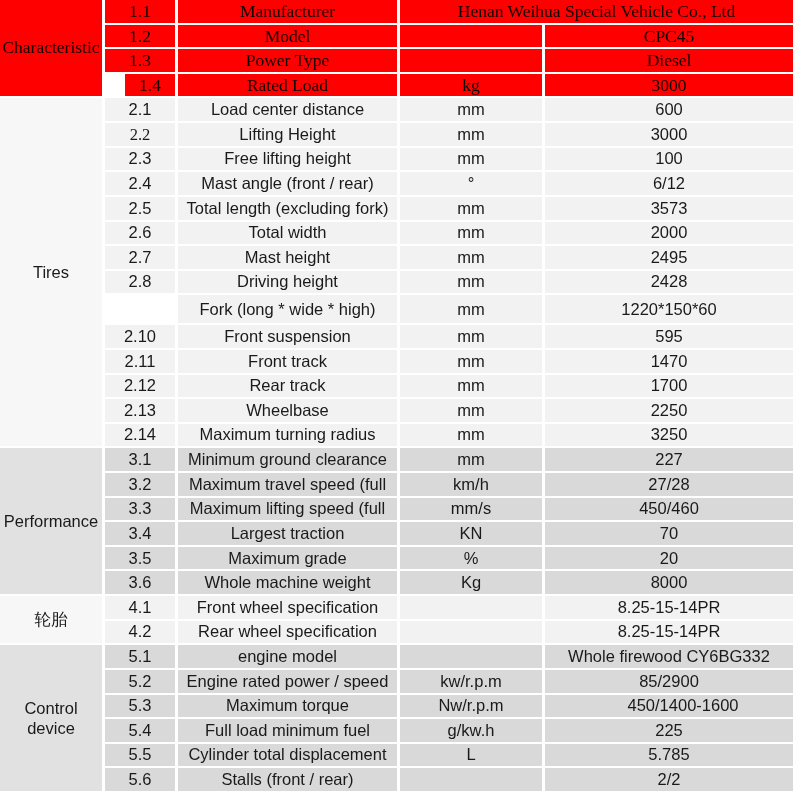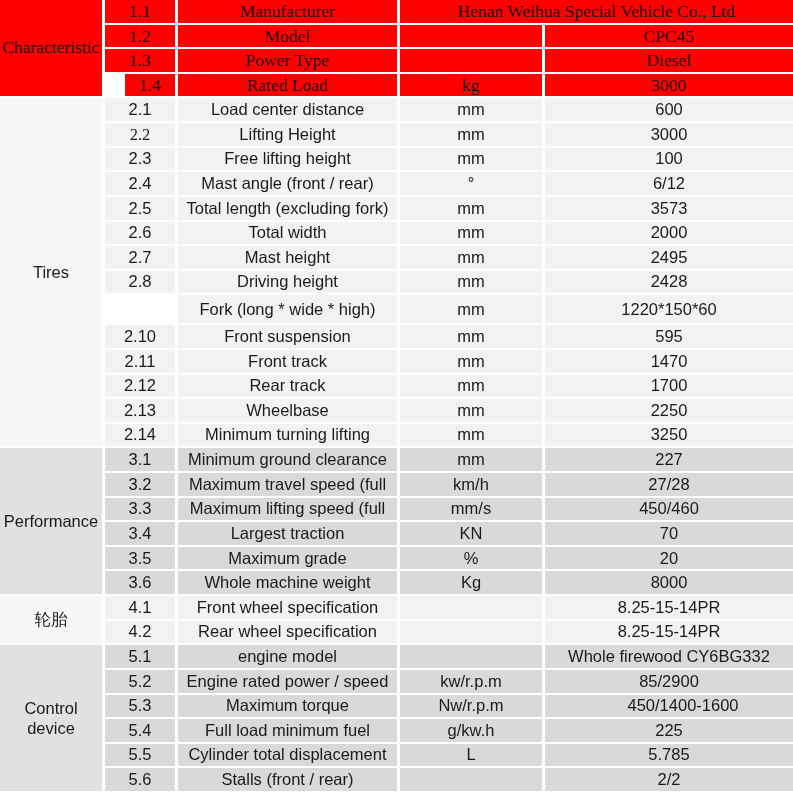--- a/index.html
+++ b/index.html
@@ -119,21 +119,21 @@
     <div class="cell light-row" style="grid-area: 15 / 5;">1470</div>
     <div class="cell light-row" style="grid-area: 16 / 2;">2.12</div>
     <div class="cell light-row" style="grid-area: 16 / 3;">Rear track</div>
     <div class="cell light-row" style="grid-area: 16 / 4;">mm</div>
     <div class="cell light-row" style="grid-area: 16 / 5;">1700</div>
     <div class="cell light-row" style="grid-area: 17 / 2;">2.13</div>
     <div class="cell light-row" style="grid-area: 17 / 3;">Wheelbase</div>
     <div class="cell light-row" style="grid-area: 17 / 4;">mm</div>
     <div class="cell light-row" style="grid-area: 17 / 5;">2250</div>
     <div class="cell light-row" style="grid-area: 18 / 2;">2.14</div>
-    <div class="cell light-row" style="grid-area: 18 / 3;">Minimum turning lifting</div>
+    <div class="cell light-row" style="grid-area: 18 / 3;">Maximum turning radius</div>
     <div class="cell light-row" style="grid-area: 18 / 4;">mm</div>
     <div class="cell light-row" style="grid-area: 18 / 5;">3250</div>
     <div class="cell cat gray-label" style="grid-area: 19 / 1 / span 6;">Performance</div>
     <div class="cell gray-row" style="grid-area: 19 / 2;">3.1</div>
     <div class="cell gray-row" style="grid-area: 19 / 3;">Minimum ground clearance</div>
     <div class="cell gray-row" style="grid-area: 19 / 4;">mm</div>
     <div class="cell gray-row" style="grid-area: 19 / 5;">227</div>
     <div class="cell gray-row" style="grid-area: 20 / 2;">3.2</div>
     <div class="cell gray-row" style="grid-area: 20 / 3;">Maximum travel speed (full</div>
     <div class="cell gray-row" style="grid-area: 20 / 4;">km/h</div>

